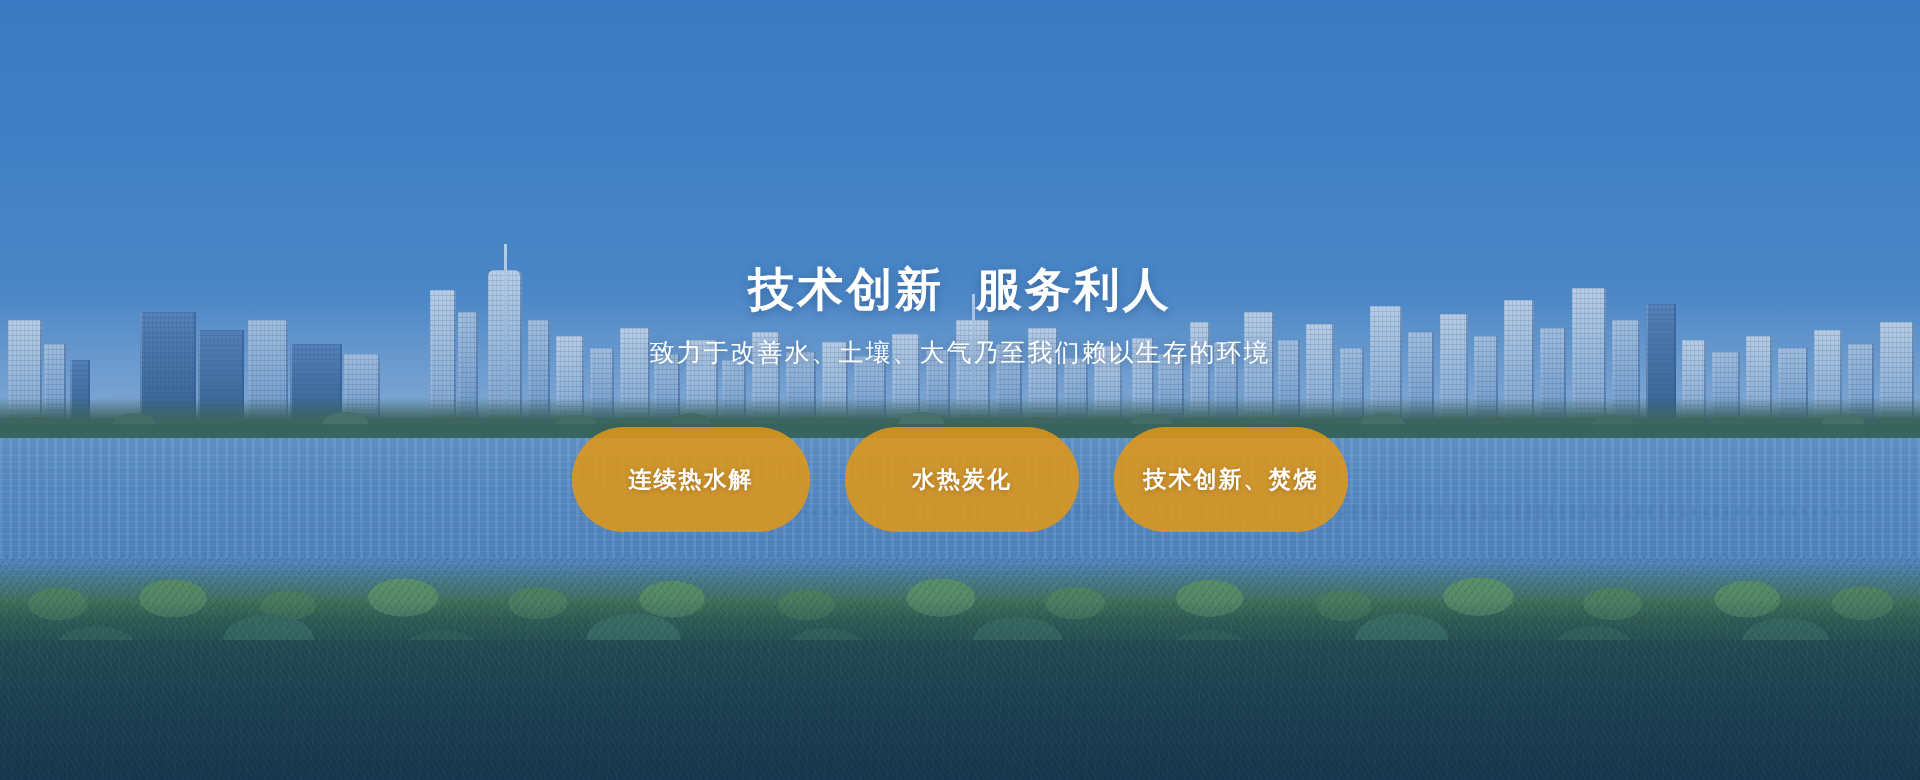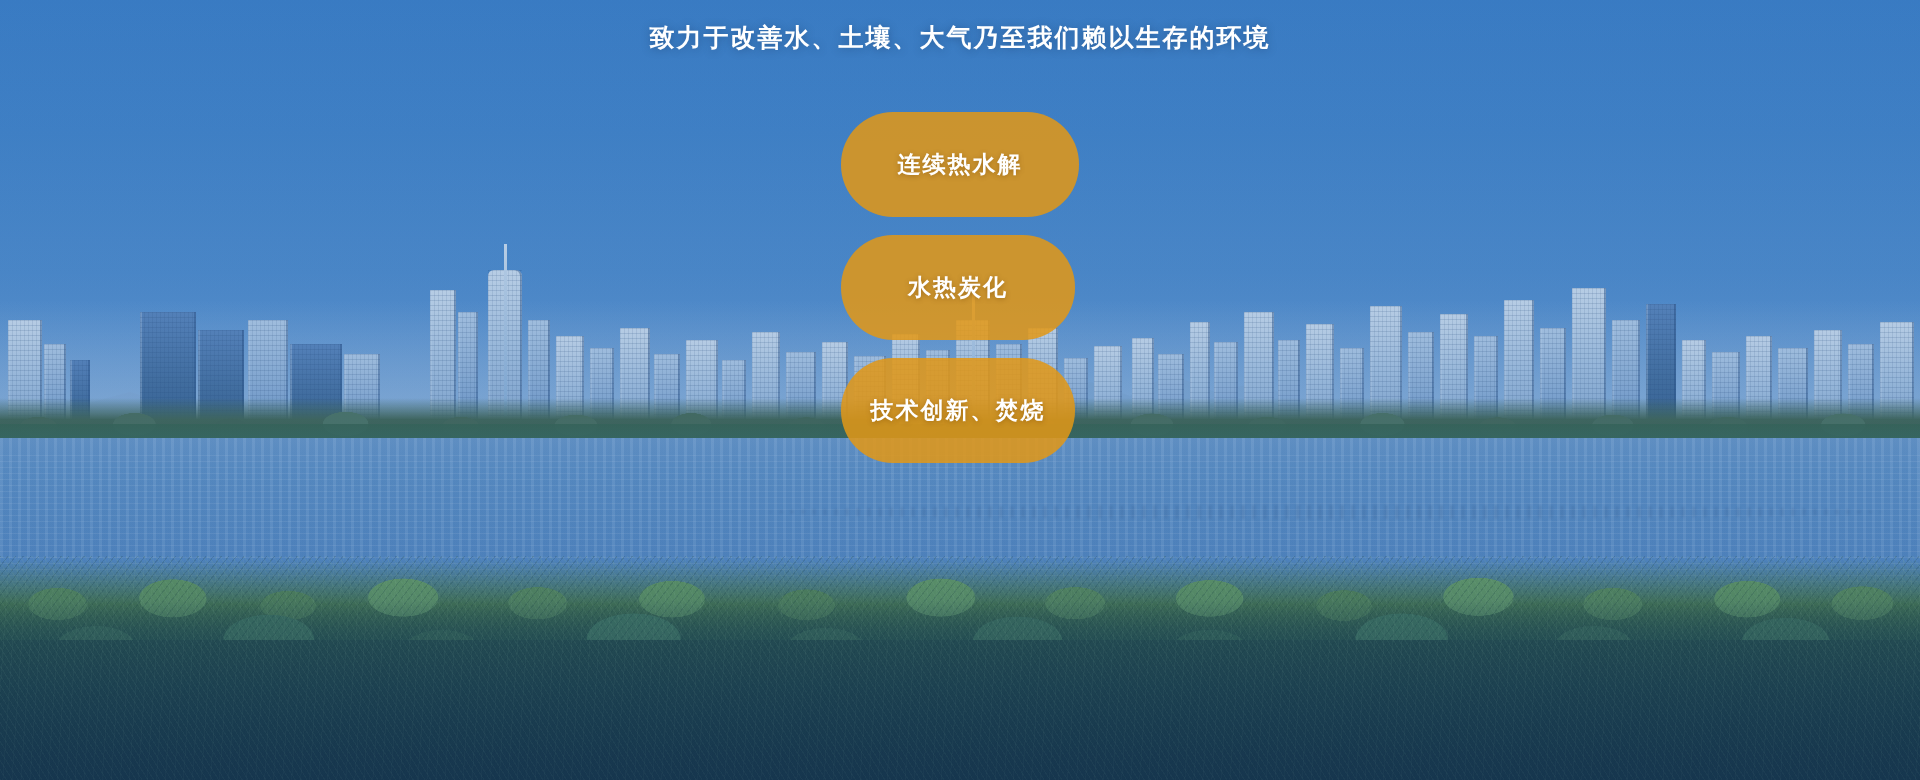--- a/index.html
+++ b/index.html
@@ -182,28 +182,28 @@
   }
   .hero-title{
     margin-top:264px;
     font-size:46px; line-height:1.1; font-weight:700;
     color:#ffffff; letter-spacing:3px;
     text-shadow:0 2px 10px rgba(20,50,90,.35);
     white-space:pre;
   }
   .hero-sub{
     margin-top:22px;
-    font-size:25px; line-height:1.2; font-weight:700;
+    font-size:25px; line-height:1.2; font-weight:400;
     color:#ffffff; letter-spacing:2px;
     text-shadow:0 1px 8px rgba(20,50,90,.40);
   }
 
   .btn-row{
     margin-top:60px;
-    display:flex; align-items:flex-start; gap:18px;flex-direction:column;
+    display:flex; align-items:center; gap:35px;
   }
   .pill{
     height:105px;
     display:flex; align-items:center; justify-content:center;
     border-radius:52px;
     background:rgba(226,151,22,.86);
     color:#ffffff;
     font-size:23px; font-weight:700; letter-spacing:2px;
     text-shadow:0 1px 5px rgba(110,65,5,.45);
     cursor:pointer;
@@ -299,20 +299,21 @@
 
   <div class="shrub-far"></div>
   <div class="shrub-mid"></div>
   <div class="shrub-near"></div>
   <div class="leaf-tex"></div>
   <div class="fg-shade"></div>
 
   <div class="blue-wash"></div>
 
   <div class="content">
+    <h1 class="hero-title">技术创新  服务利人</h1>
 
     <p class="hero-sub">致力于改善水、土壤、大气乃至我们赖以生存的环境</p>
 
     <div class="btn-row">
       <div class="pill w1">连续热水解</div>
       <div class="pill w2">水热炭化</div>
       <div class="pill w3">技术创新、焚烧</div>
     </div>
   </div>
 

